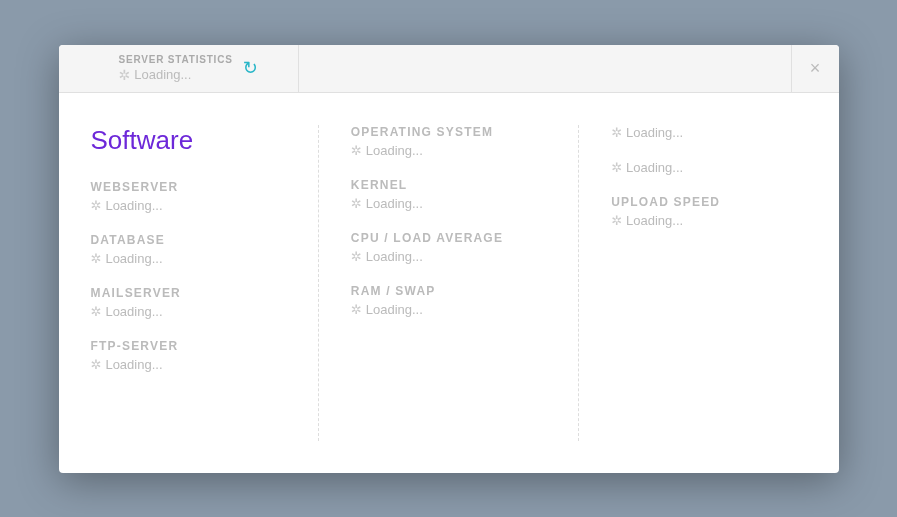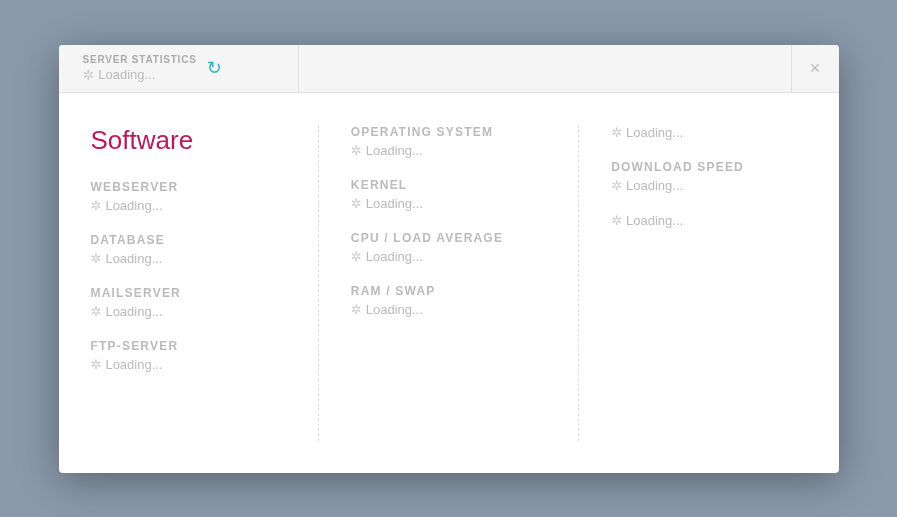--- a/index.html
+++ b/index.html
@@ -105,21 +105,21 @@
       position: relative;
     }
 
     .column + .column {
       border-left: 1px dashed #ddd;
     }
 
     .col-title {
       font-size: 26px;
       font-weight: 300;
-      color: #be185d;
+      color: #6d28d9;
       margin-bottom: 24px;
     }
 
     .stat-group {
       margin-bottom: 20px;
     }
 
     .stat-label {
       font-size: 12px;
       font-weight: 700;
@@ -138,20 +138,21 @@
 
     .stat-value .spinner {
       font-size: 13px;
     }
 
     .header-info {
       display: flex;
       flex-direction: column;
       justify-content: center;
       padding: 0 0 0 8px;
+      margin-left: 36px;
     }
   </style>
 </head>
 <body>
 
 <div class="modal">
   <div class="modal-header">
     <div class="header-left">
       <div class="header-info">
         <span class="header-title">SERVER STATISTICS</span>
@@ -230,27 +231,27 @@
         </div>
       </div>
       <div class="column">
         <div class="stat-group">
           <div class="stat-value">
             <span class="spinner">✲</span>
             <span>Loading...</span>
           </div>
         </div>
         <div class="stat-group">
-          <div class="stat-label">DOWNLOAD SPEED</div>
-          <div class="stat-value">
-            <span class="spinner">✲</span>
-            <span>Loading...</span>
-          </div>
-        </div>
-        <div class="stat-group">
+          <div class="stat-value">
+            <span class="spinner">✲</span>
+            <span>Loading...</span>
+          </div>
+        </div>
+        <div class="stat-group">
+          <div class="stat-label">UPLOAD SPEED</div>
           <div class="stat-value">
             <span class="spinner">✲</span>
             <span>Loading...</span>
           </div>
         </div>
       </div>
     </div>
 </div>
 
 </body></html>

